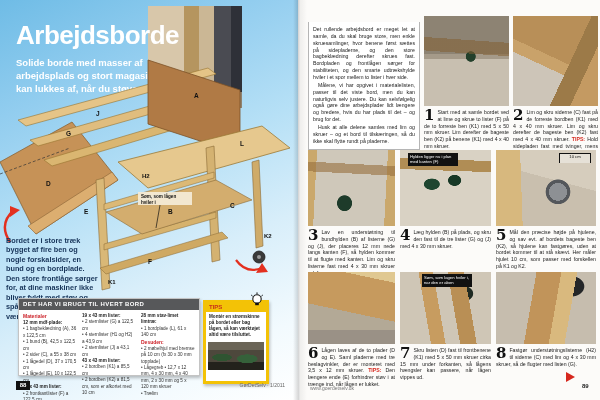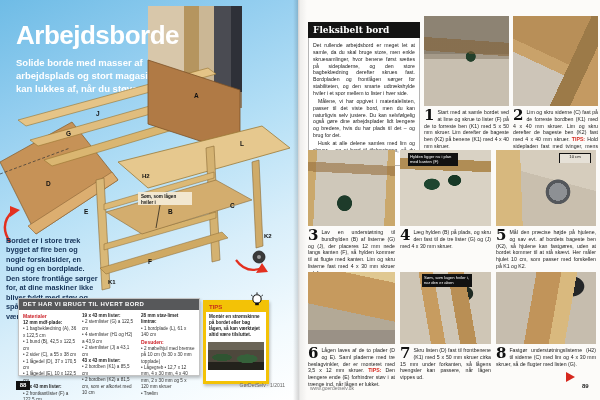--- a/index.html
+++ b/index.html
@@ -228,21 +228,20 @@
 
     <div class="pageno-left">88</div>
     <div class="issue">GørDetSelv · 1/2011</div>
   </div>
 
   <div class="gutter"></div>
 
   <div class="page-right">
 
     <div class="infobox">
-      <div class="infobox-header">Fleksibelt bord</div>
       <div class="infobox-body">
         <p>Det rullende arbejdsbord er meget let at samle, da du skal bruge store, men enkle skruesamlinger, hvor benene først sættes på sidepladerne, og den store bagbeklædning derefter skrues fast. Bordpladen og frontlågen sørger for stabiliteten, og den smarte udtrækshylde hviler i et spor mellem to lister i hver side.</p>
         <p>Målene, vi har opgivet i materialelisten, passer til det viste bord, men du kan naturligvis selv justere. Du kan selvfølgelig også gøre dine arbejdsplader lidt længere og bredere, hvis du har plads til det – og brug for det.</p>
         <p>Husk at alle delene samles med lim og skruer – og et bord til tilskæringen, så du ikke skal flytte rundt på pladerne.</p>
       </div>
     </div>
 
     <div class="step" style="left:124px;top:16px;width:85px;">
       <div class="ph ph-1" style="height:90px;"></div>
       <div class="step-body">

